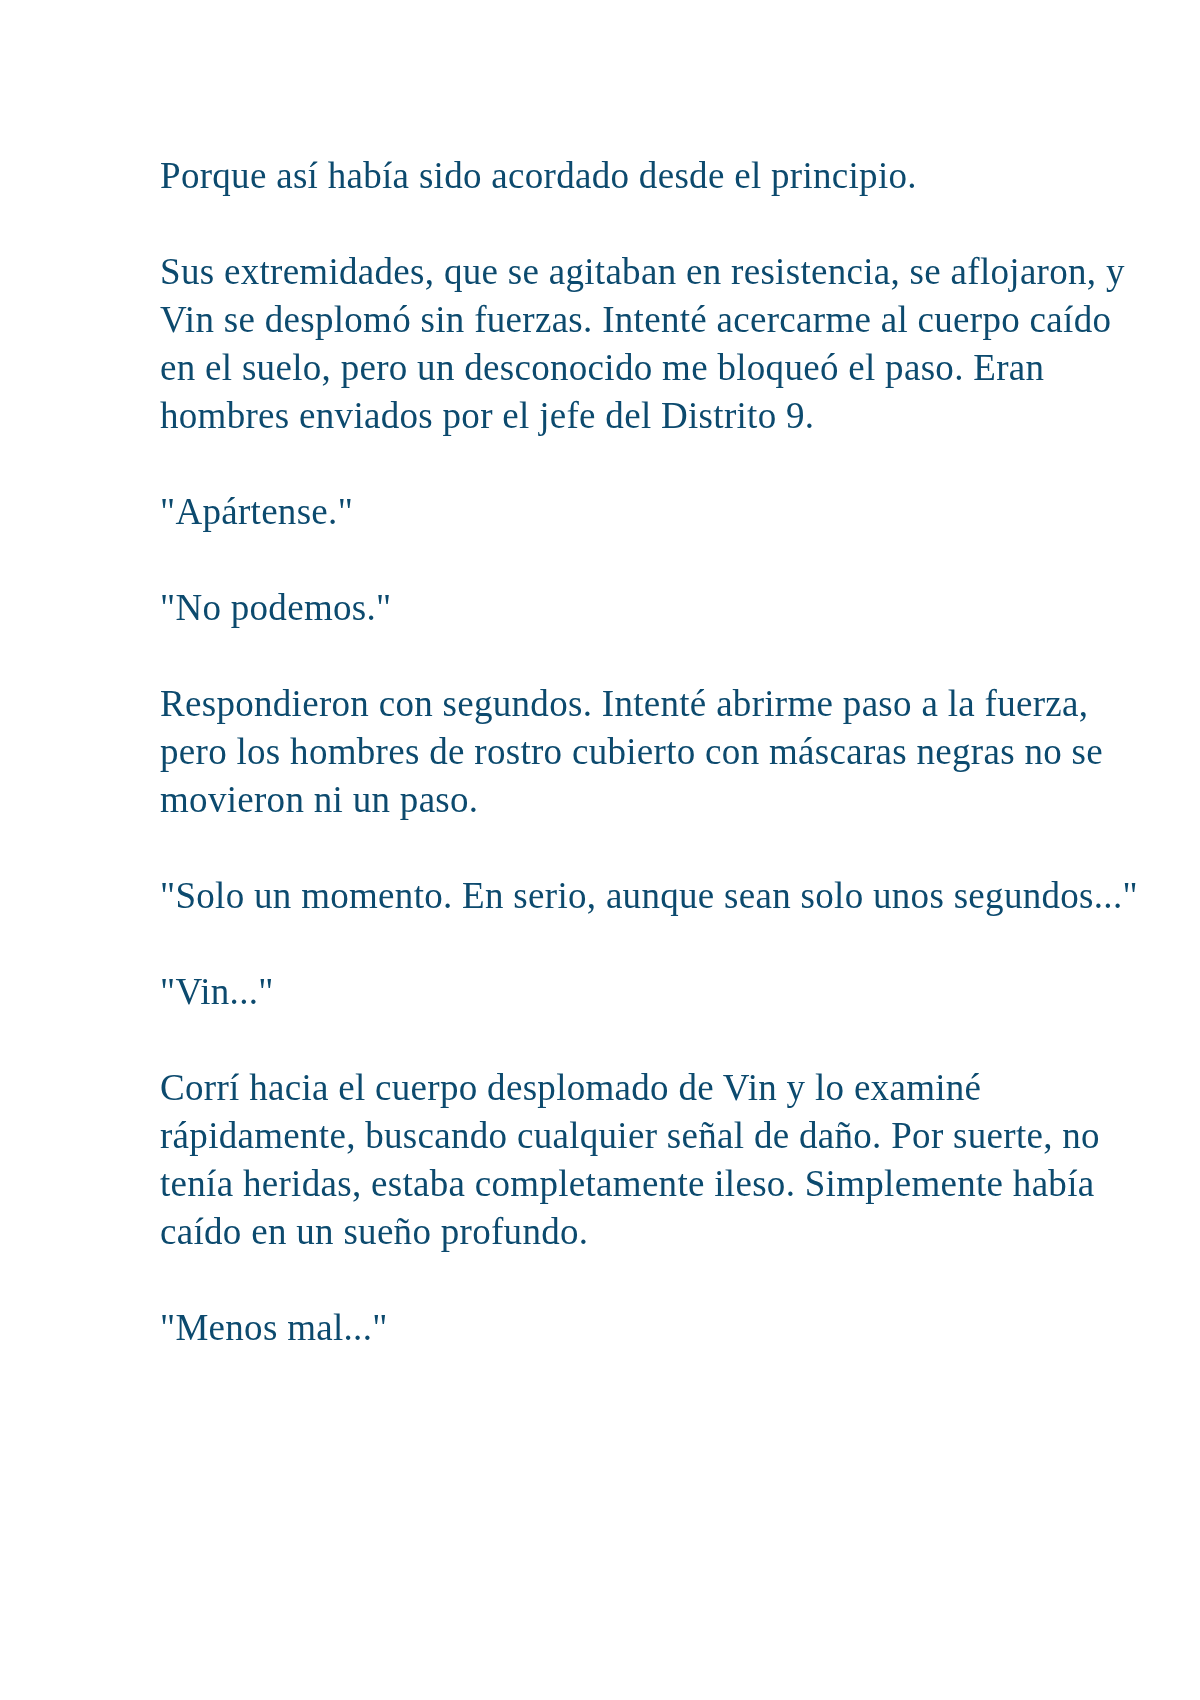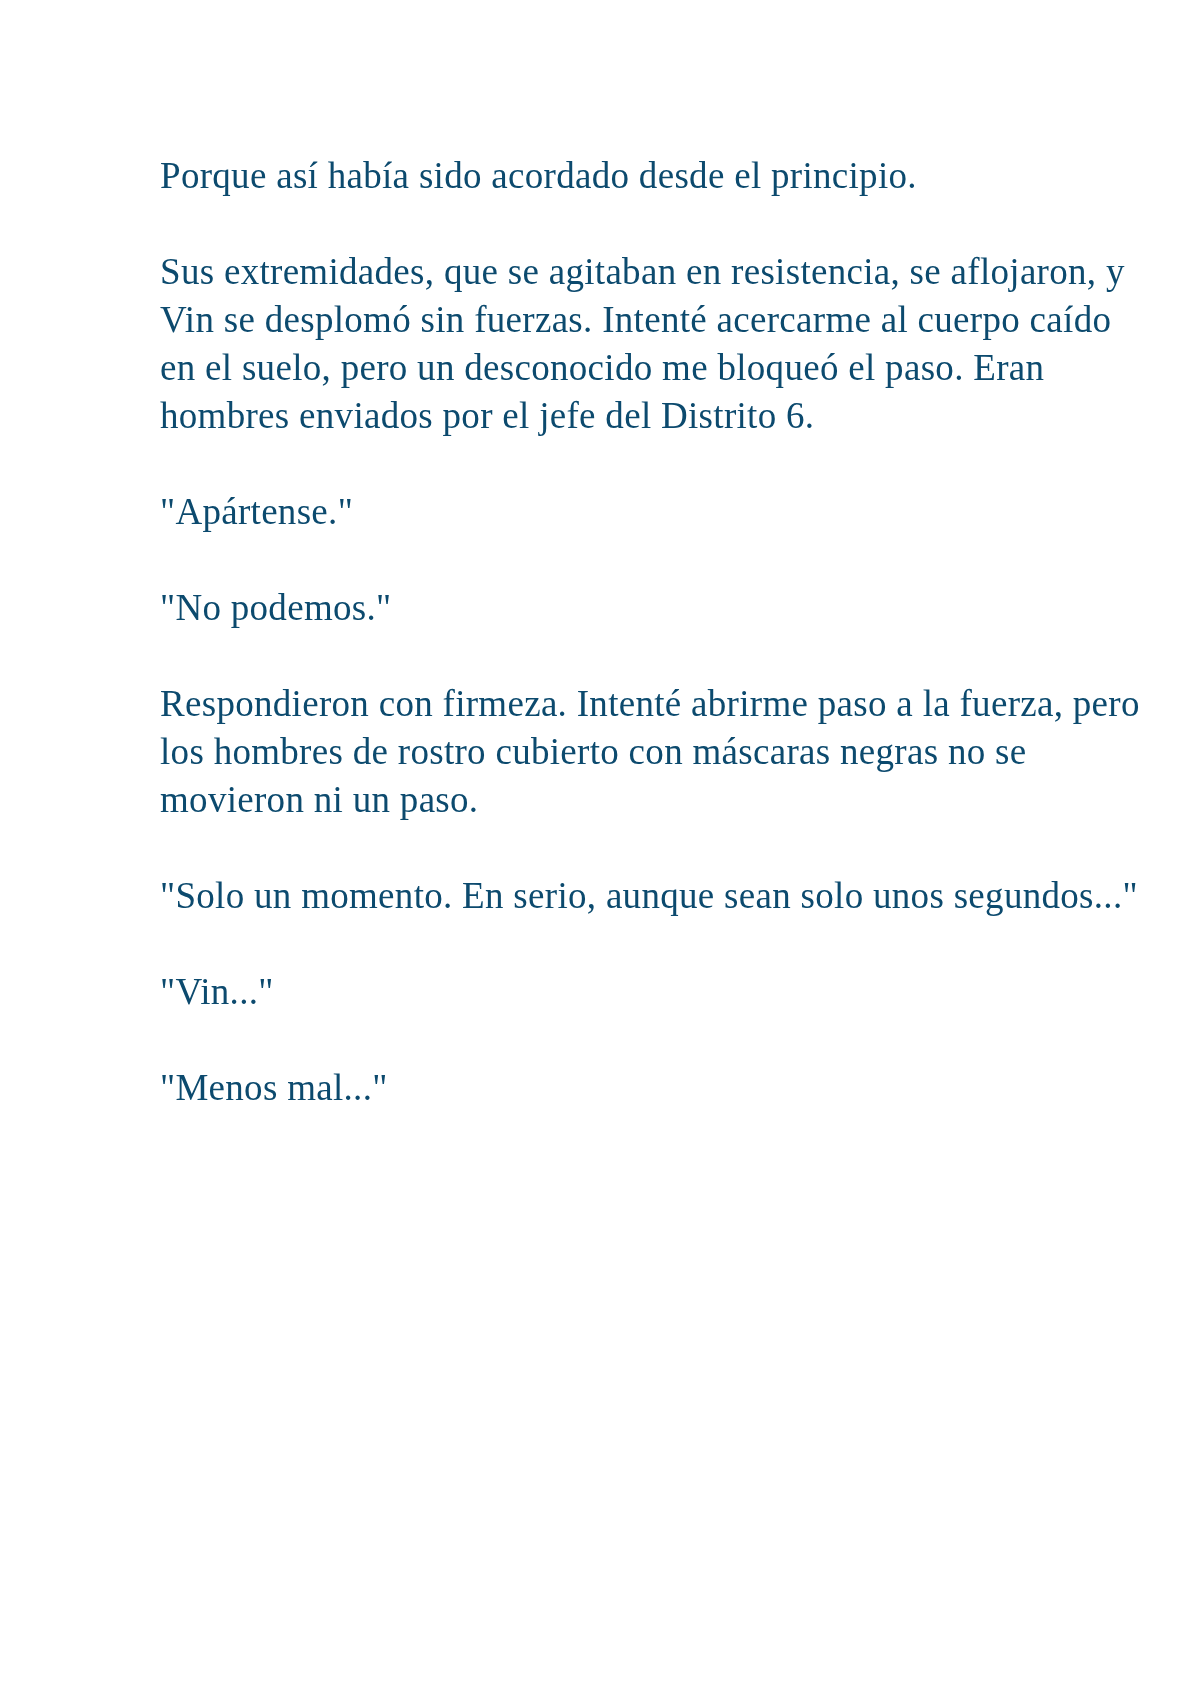--- a/index.html
+++ b/index.html
@@ -11,20 +11,21 @@
       letter-spacing: 0.3px;
       margin-left: 40px;
     }
     .page p { margin: 0 0 48px 0; }
   </style>
 </head>
 <body>
 
 <div class="page">
   <p>Porque así había sido acordado desde el principio.</p>
-  <p>Sus extremidades, que se agitaban en resistencia, se aflojaron, y Vin se desplomó sin fuerzas. Intenté acercarme al cuerpo caído en el suelo, pero un desconocido me bloqueó el paso. Eran hombres enviados por el jefe del Distrito 6.</p>
+  <p>Sus extremidades, que se agitaban en resistencia, se aflojaron, y Vin se desplomó sin fuerzas. Intenté acercarme al cuerpo caído en el suelo, pero un desconocido me bloqueó el paso. Eran hombres enviados por el jefe del Distrito 9.</p>
   <p>"Apártense."</p>
   <p>"No podemos."</p>
-  <p>Respondieron con firmeza. Intenté abrirme paso a la fuerza, pero los hombres de rostro cubierto con máscaras negras no se movieron ni un paso.</p>
+  <p>Respondieron con segundos. Intenté abrirme paso a la fuerza, pero los hombres de rostro cubierto con máscaras negras no se movieron ni un paso.</p>
   <p>"Solo un momento. En serio, aunque sean solo unos segundos..."</p>
   <p>"Vin..."</p>
+  <p>Corrí hacia el cuerpo desplomado de Vin y lo examiné rápidamente, buscando cualquier señal de daño. Por suerte, no tenía heridas, estaba completamente ileso. Simplemente había caído en un sueño profundo.</p>
   <p>"Menos mal..."</p>
 </div>
 
 </body></html>

